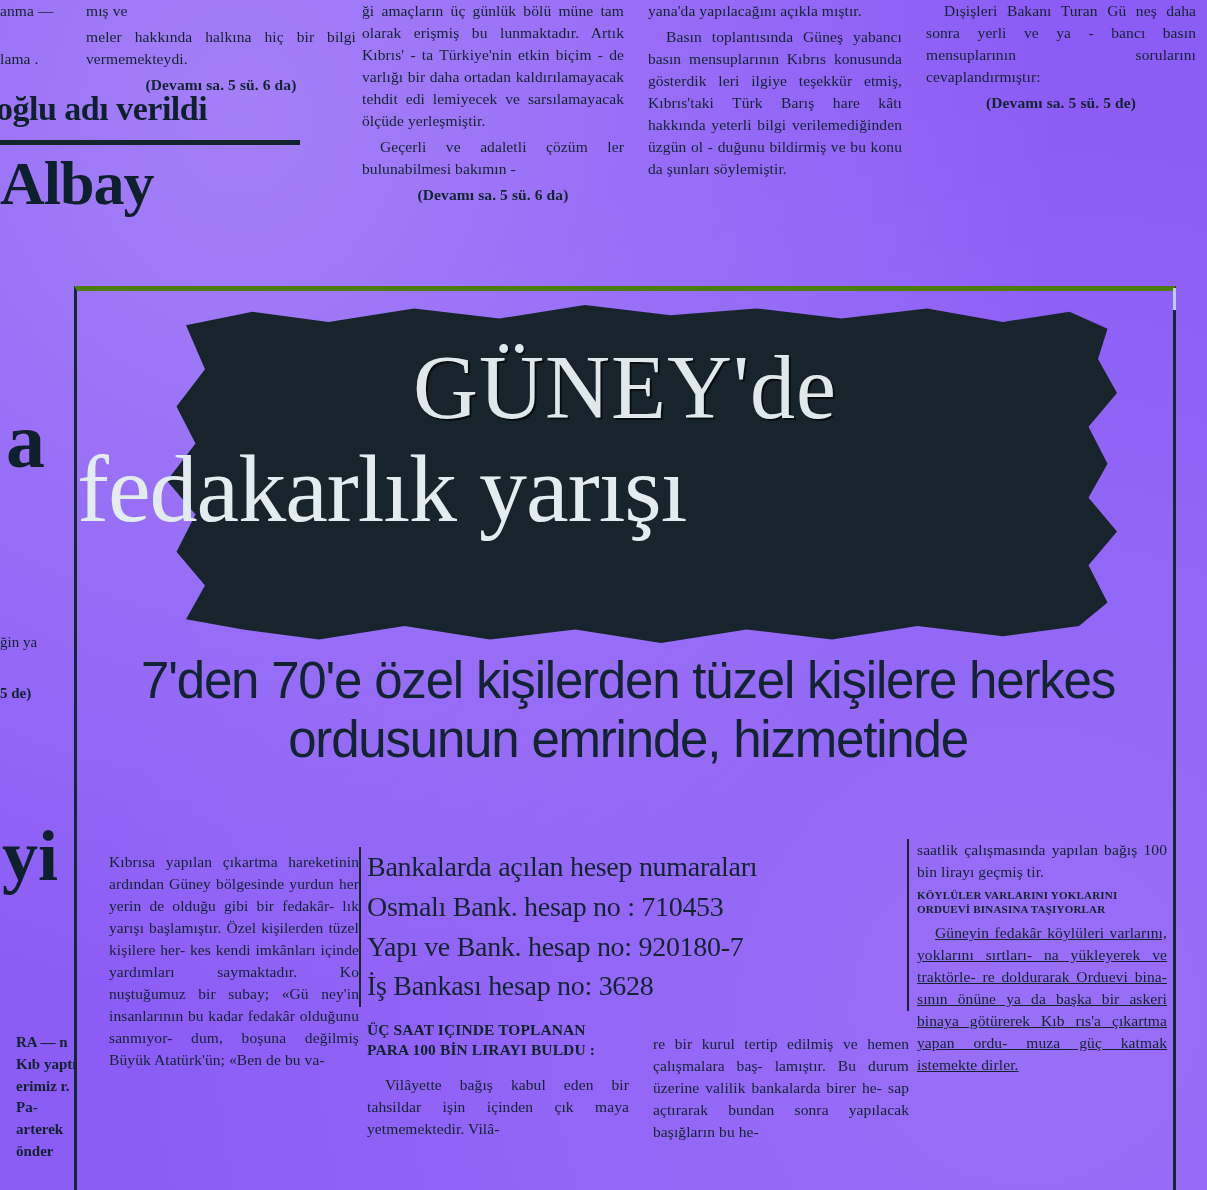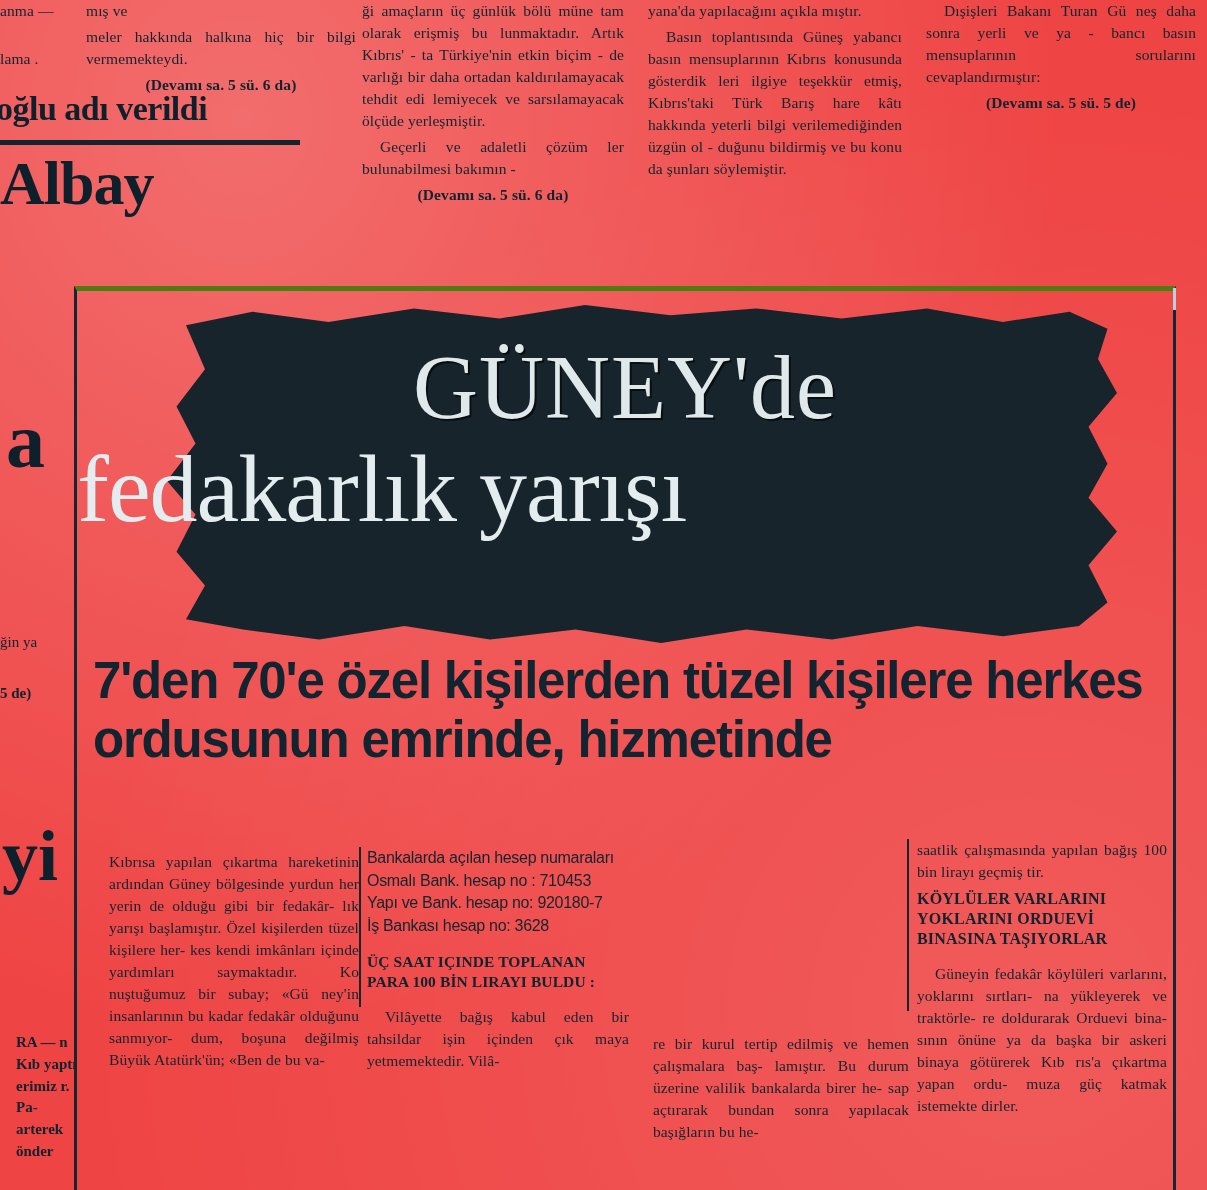--- a/index.html
+++ b/index.html
@@ -4,21 +4,21 @@
 <style>
   html, body {
     margin: 0;
     padding: 0;
     background: #b9d3dd;
   }
   .page {
     position: relative;
     width: 1207px;
     height: 1190px;
-    background: #ef4444;
+    background: #8b5cf6;
     overflow: hidden;
     font-family: "Liberation Serif", serif;
     color: #10232e;
   }
   
   .page::before{
     content:"";
     position:absolute;
     inset:0;
     background:
@@ -144,49 +144,49 @@
     font-style: normal;
   }
 
   
   #headline {
     position: absolute;
     left: 16px;
     top: 360px;
     width: 1070px;
     font-family: "Liberation Sans", sans-serif;
-    font-weight: bold;
+    font-weight: normal;
     font-size: 51px;
     line-height: 1.16;
     letter-spacing: -1.2px;
-    text-align: left;
+    text-align: center;
     color: #12242f;
   }
 
   
   .art-col { position: absolute; }
   #art-col-1 { left: 32px;  top: 560px; width: 250px; }
   #art-col-2 { left = 0; }
   #art-col-2 { left: 290px; top: 556px; width: 262px; }
   #art-col-3 { left: 576px; top: 742px; width: 256px; }
   #art-col-4 { left: 840px; top: 548px; width: 250px; }
 
   .bank-lines {
-    font-family: Liberation Sans, sans-serif;
-    font-size: 16px;
+    font-family: Liberation Serif, serif;
+    font-size: 28px;
     line-height: 1.42;
     letter-spacing: -0.3px;
     color: #12242f;
   }
   .bank-lines div { white-space: nowrap; }
 
   .subhead {
     font-family: "Liberation Serif", serif;
     font-weight: bold;
-    font-size: 16px;
+    font-size: 11px;
     line-height: 1.26;
     letter-spacing: 0.2px;
   }
   .subhead-sm {
     font-family: "Liberation Serif", serif;
     font-weight: bold;
     font-size: 15.5px;
     line-height: 1.3;
     letter-spacing: 0.1px;
   }
@@ -267,18 +267,18 @@
       <div class="col-text indent" style="margin-top:14px;">Vilâyette bağış kabul eden bir tahsildar işin içinden çık maya yetmemektedir. Vilâ-</div>
     </div>
 
     <div class="art-col col-text" id="art-col-3">
       <p>re bir kurul tertip edilmiş ve hemen çalışmalara baş- lamıştır. Bu durum üzerine valilik bankalarda birer he- sap açtırarak bundan sonra yapılacak başığların bu he-</p>
     </div>
 
     <div class="art-col" id="art-col-4">
       <div class="col-text">saatlik çalışmasında yapılan bağış 100 bin lirayı geçmiş tir.</div>
       <div class="subhead" style="margin-top:6px;">KÖYLÜLER VARLARINI YOKLARINI ORDUEVİ BINASINA TAŞIYORLAR</div>
-      <div class="col-text indent" style="margin-top:14px;">Güneyin fedakâr köylüleri varlarını, yoklarını sırtları- na yükleyerek ve traktörle- re doldurarak Orduevi bina- sının önüne ya da başka bir askeri binaya götürerek Kıb rıs'a çıkartma yapan ordu- muza güç katmak istemekte dirler.</div>
+      <div class="col-text indent" style="margin-top:5px;text-decoration:underline;">Güneyin fedakâr köylüleri varlarını, yoklarını sırtları- na yükleyerek ve traktörle- re doldurarak Orduevi bina- sının önüne ya da başka bir askeri binaya götürerek Kıb rıs'a çıkartma yapan ordu- muza güç katmak istemekte dirler.</div>
     </div>
 
   </div>
 
 </div>
 
 </body></html>

